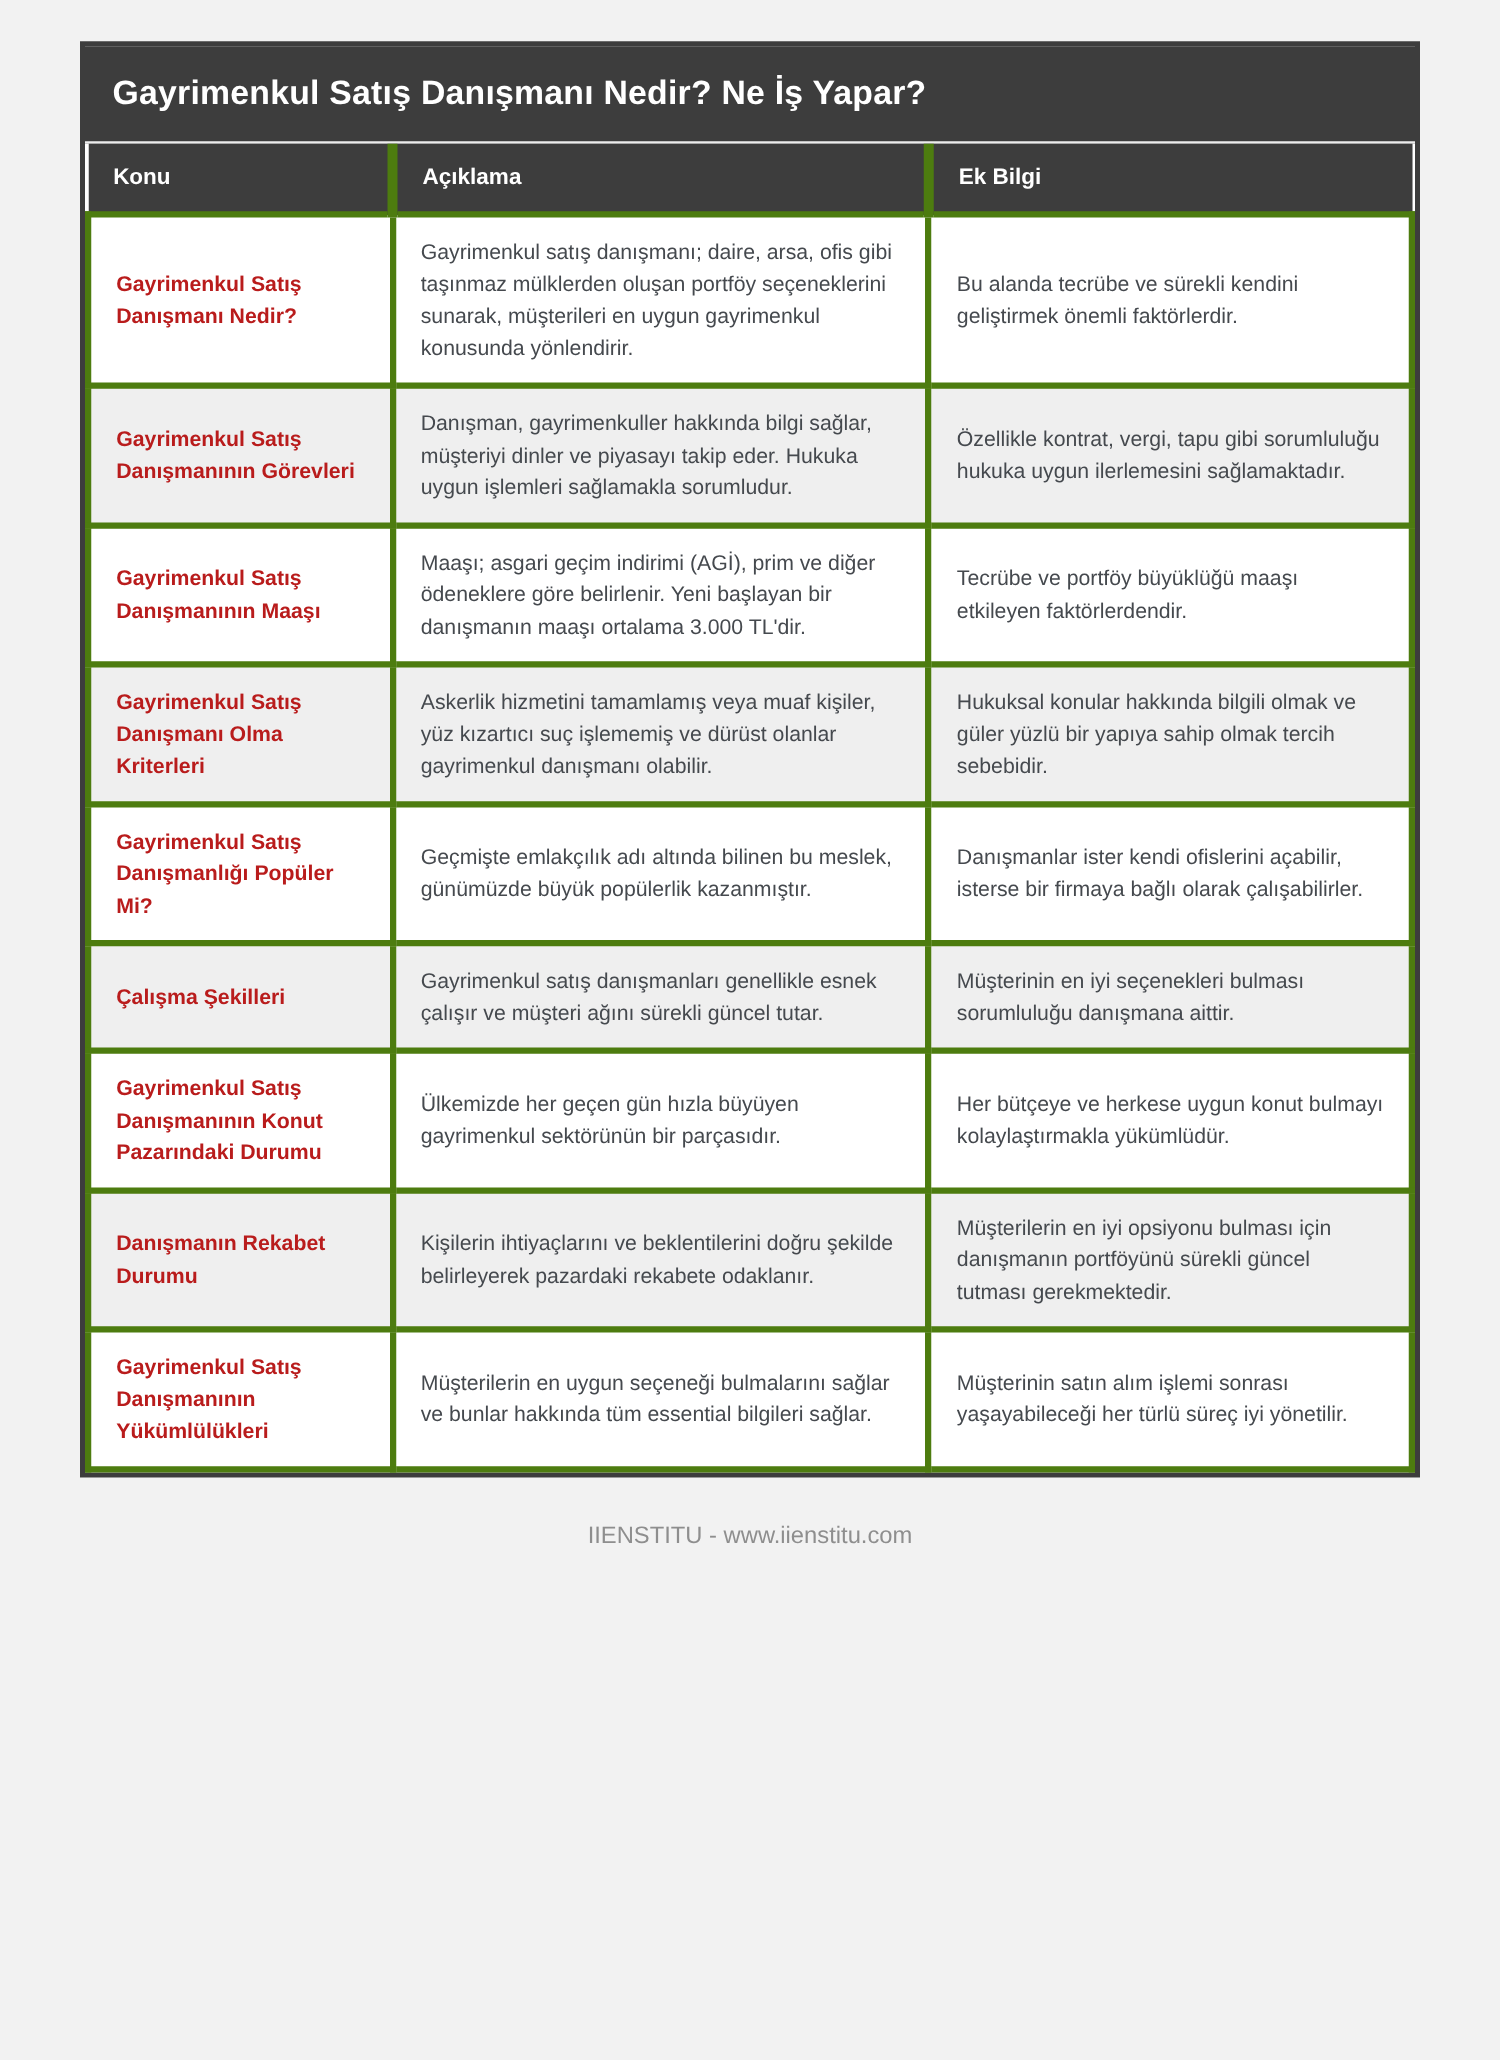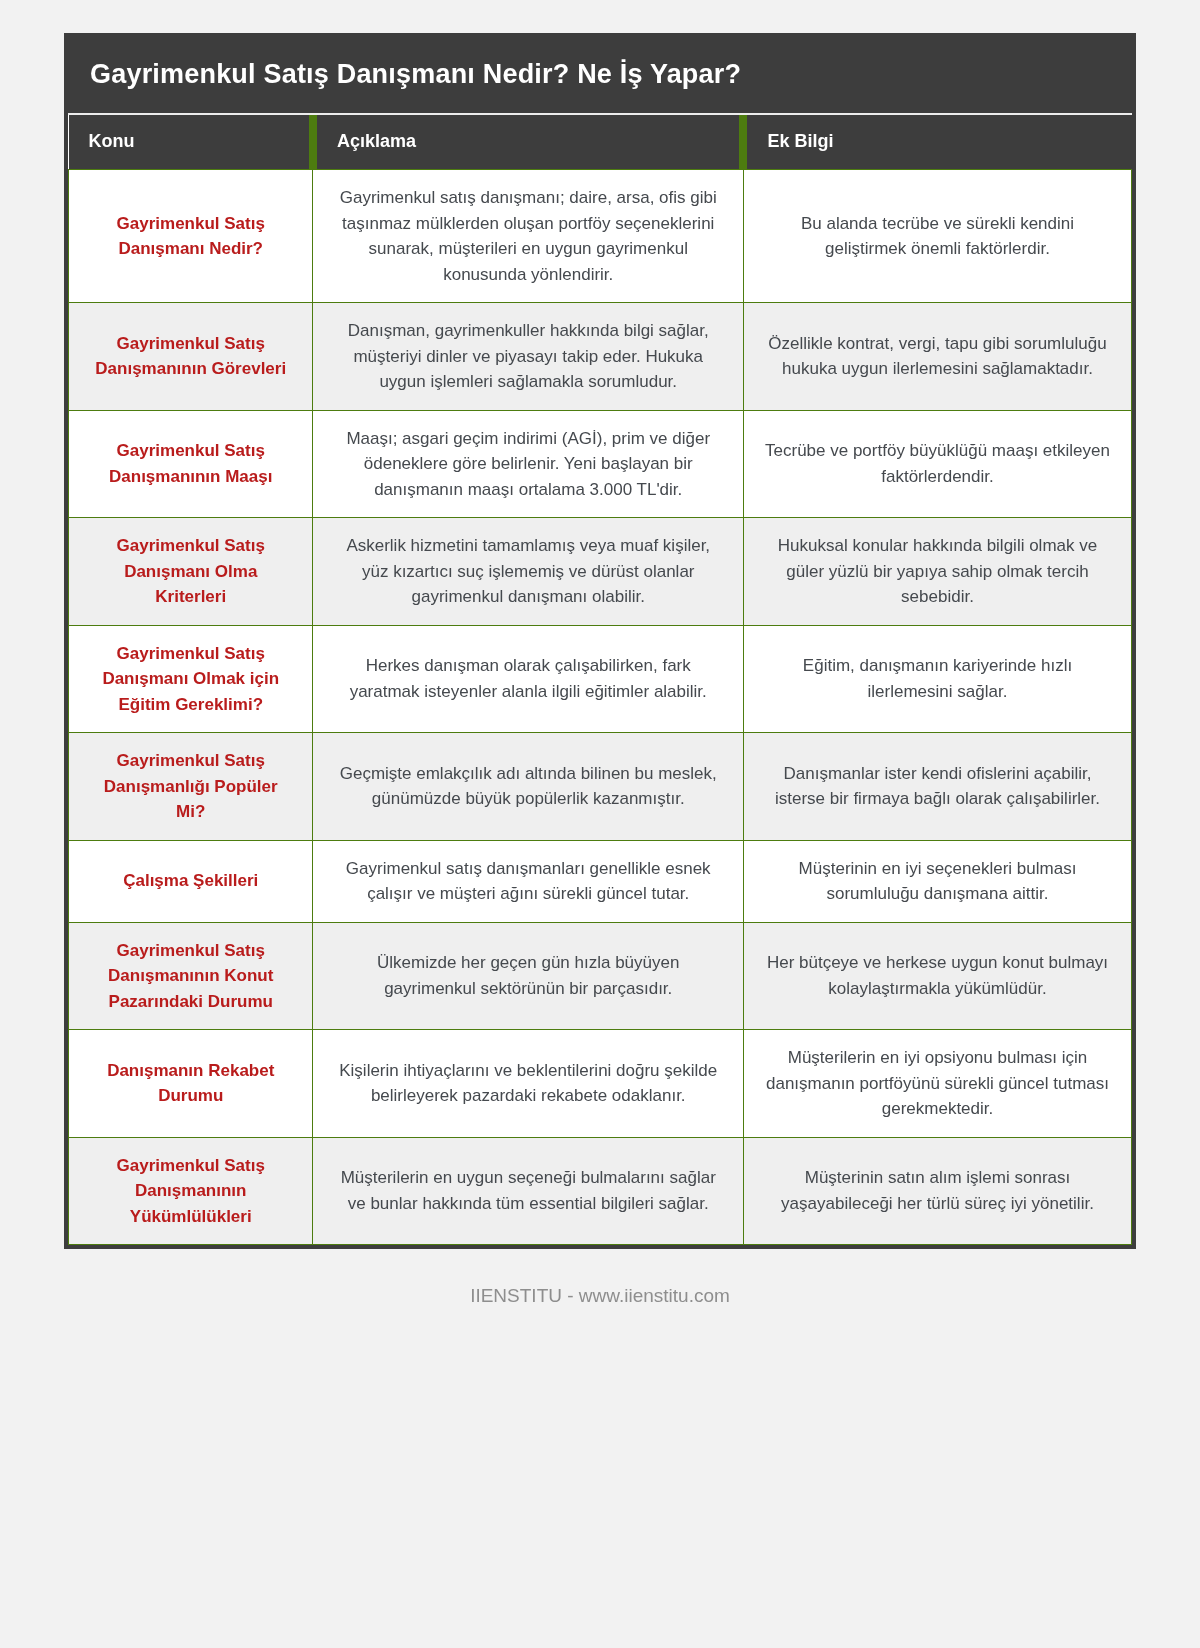--- a/index.html
+++ b/index.html
@@ -43,23 +43,22 @@
   }
   table.info-table thead th + th {
     border-left: 8px solid #4d7c0f;
   }
   table.info-table tbody td {
     font-size: 17px;
     line-height: 1.5;
     color: #45494e;
     padding: 15px 20px;
     vertical-align: middle;
-    border: 1px solid #4d7c0f;
+    border: 5px solid #4d7c0f;
     word-wrap: break-word;
-    text-align: center;
   }
   table.info-table tbody td.konu {
     color: #b91c1c;
     font-weight: bold;
   }
   table.info-table tbody tr:nth-child(odd) {
     background: #ffffff;
   }
   table.info-table tbody tr:nth-child(even) {
     background: #efefef;
@@ -104,25 +103,20 @@
           <td class="konu">Gayrimenkul Satış Danışmanının Maaşı</td>
           <td>Maaşı; asgari geçim indirimi (AGİ), prim ve diğer ödeneklere göre belirlenir. Yeni başlayan bir danışmanın maaşı ortalama 3.000 TL'dir.</td>
           <td>Tecrübe ve portföy büyüklüğü maaşı etkileyen faktörlerdendir.</td>
         </tr>
         <tr>
           <td class="konu">Gayrimenkul Satış Danışmanı Olma Kriterleri</td>
           <td>Askerlik hizmetini tamamlamış veya muaf kişiler, yüz kızartıcı suç işlememiş ve dürüst olanlar gayrimenkul danışmanı olabilir.</td>
           <td>Hukuksal konular hakkında bilgili olmak ve güler yüzlü bir yapıya sahip olmak tercih sebebidir.</td>
         </tr>
         <tr>
-          <td class="konu">Gayrimenkul Satış Danışmanı Olmak için Eğitim Gereklimi?</td>
-          <td>Herkes danışman olarak çalışabilirken, fark yaratmak isteyenler alanla ilgili eğitimler alabilir.</td>
-          <td>Eğitim, danışmanın kariyerinde hızlı ilerlemesini sağlar.</td>
-        </tr>
-        <tr>
           <td class="konu">Gayrimenkul Satış Danışmanlığı Popüler Mi?</td>
           <td>Geçmişte emlakçılık adı altında bilinen bu meslek, günümüzde büyük popülerlik kazanmıştır.</td>
           <td>Danışmanlar ister kendi ofislerini açabilir, isterse bir firmaya bağlı olarak çalışabilirler.</td>
         </tr>
         <tr>
           <td class="konu">Çalışma Şekilleri</td>
           <td>Gayrimenkul satış danışmanları genellikle esnek çalışır ve müşteri ağını sürekli güncel tutar.</td>
           <td>Müşterinin en iyi seçenekleri bulması sorumluluğu danışmana aittir.</td>
         </tr>
         <tr>

